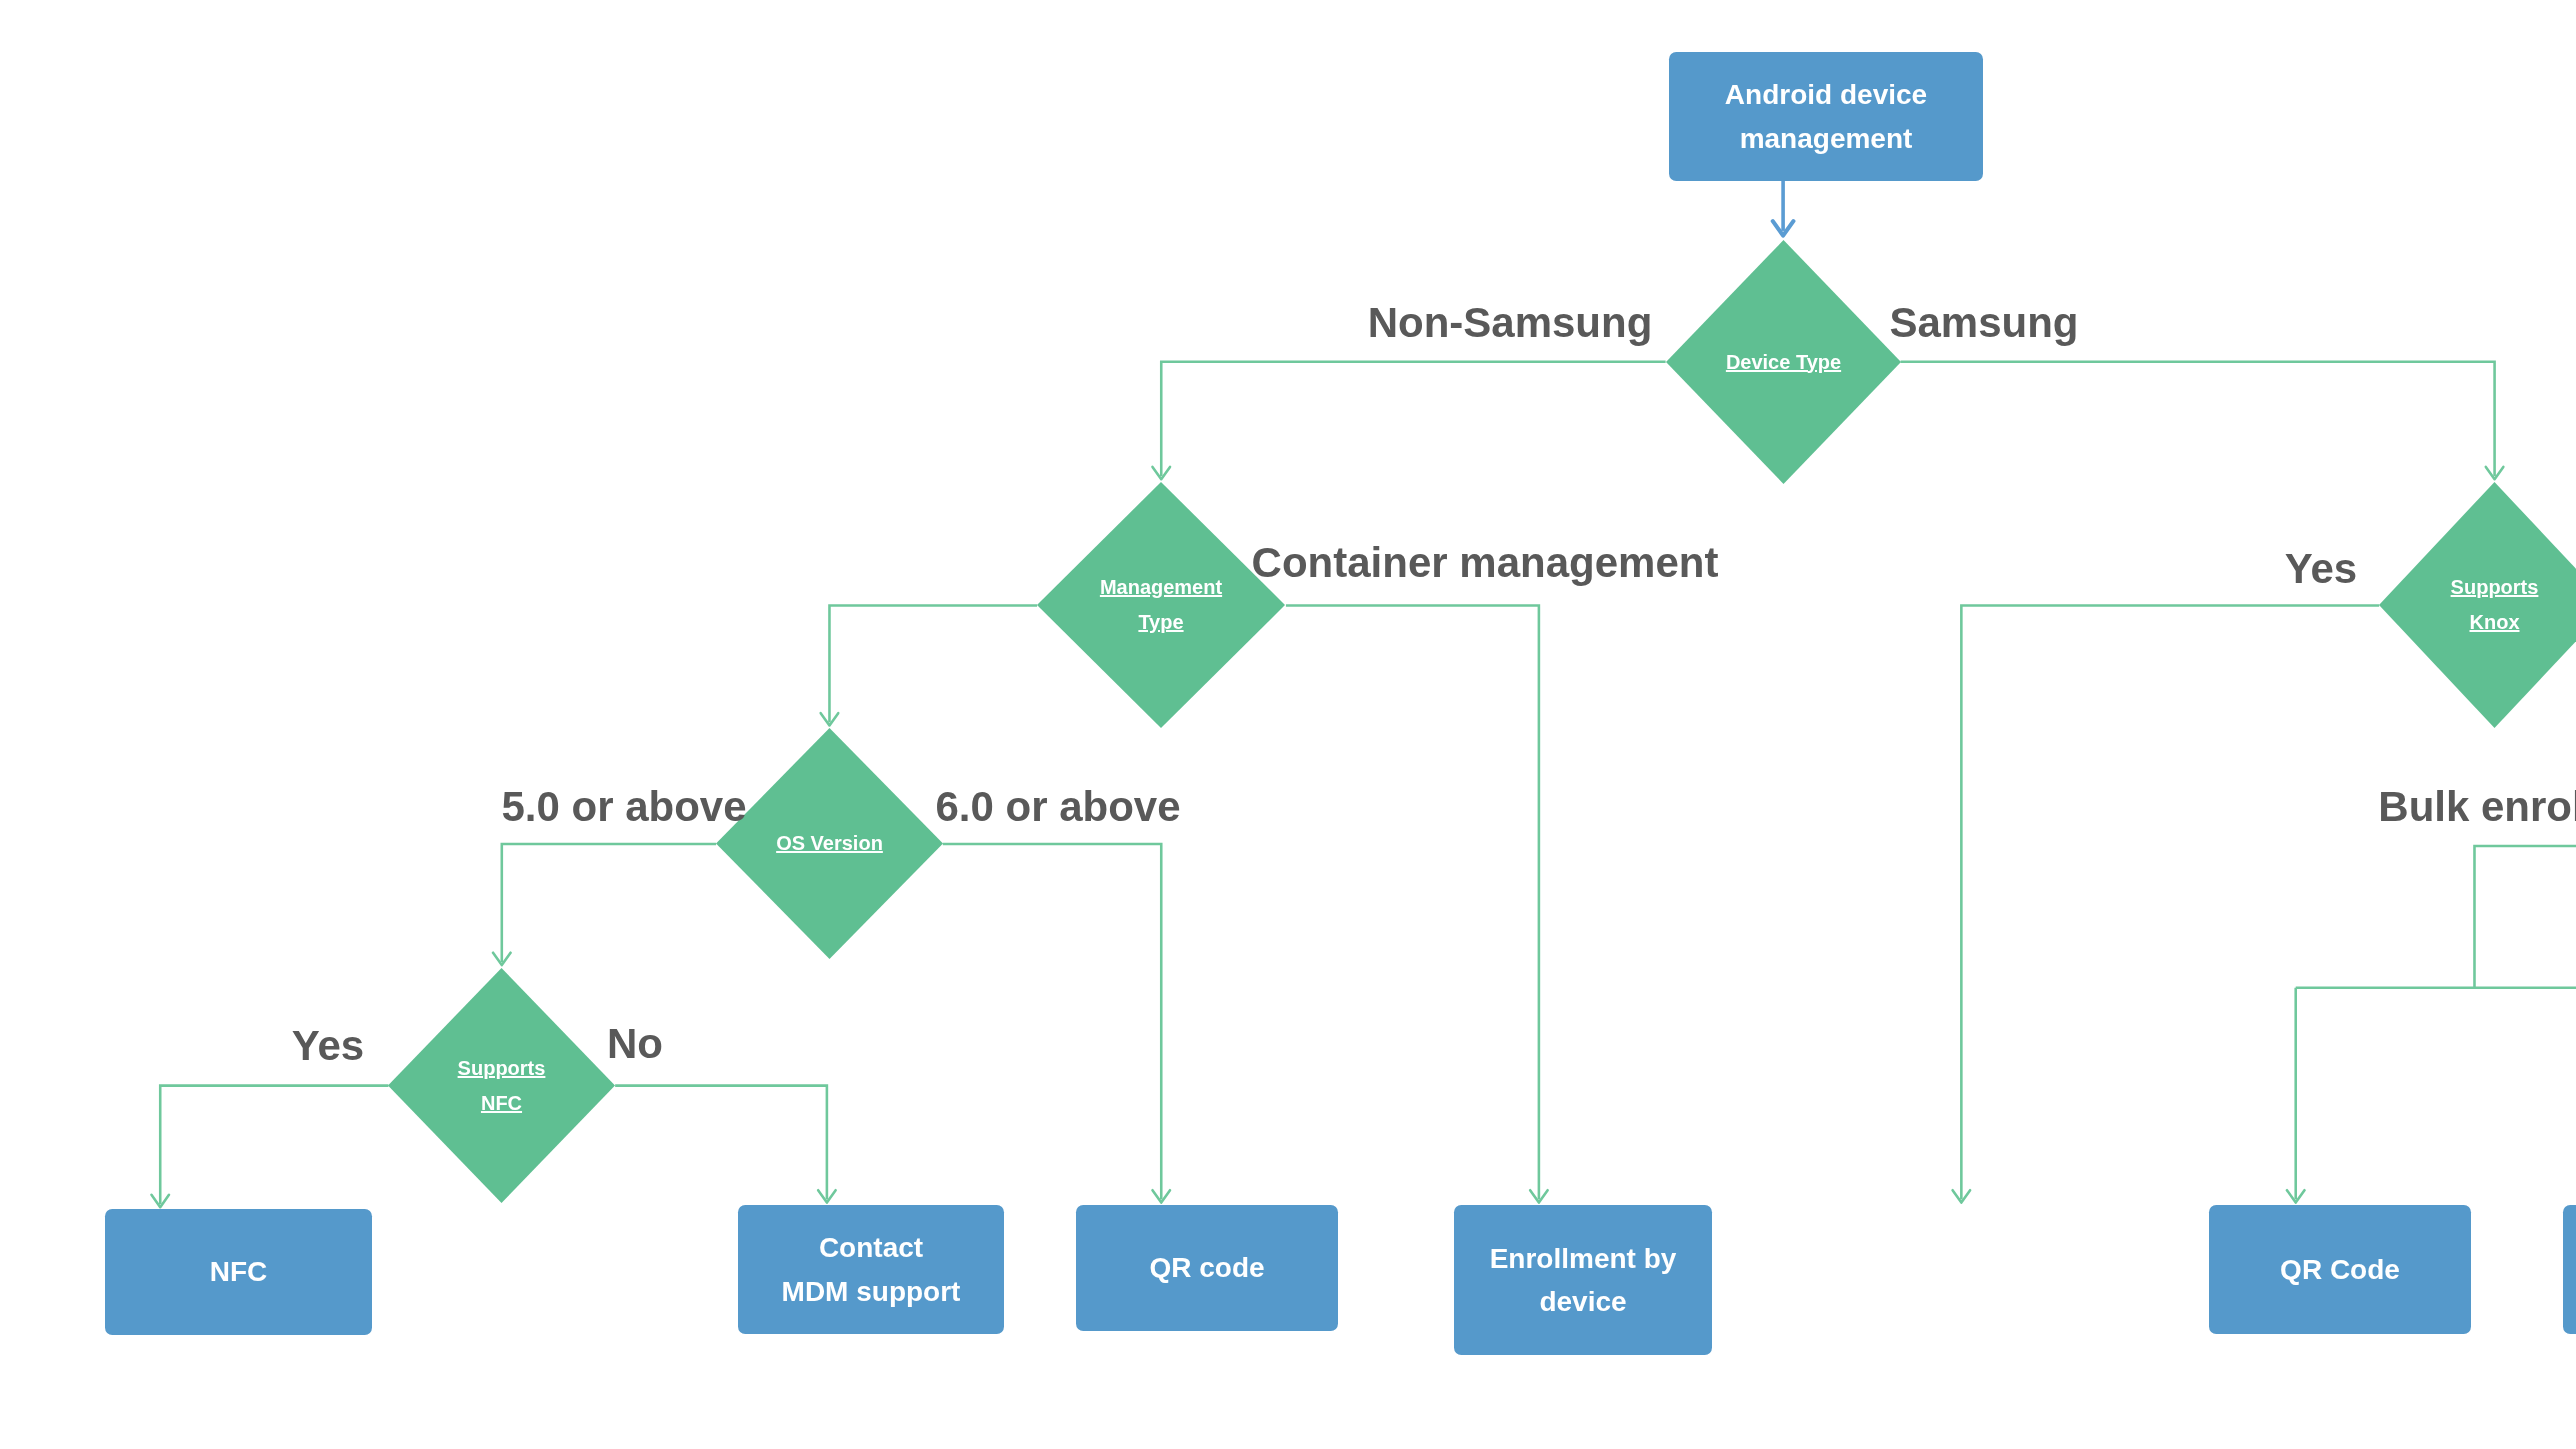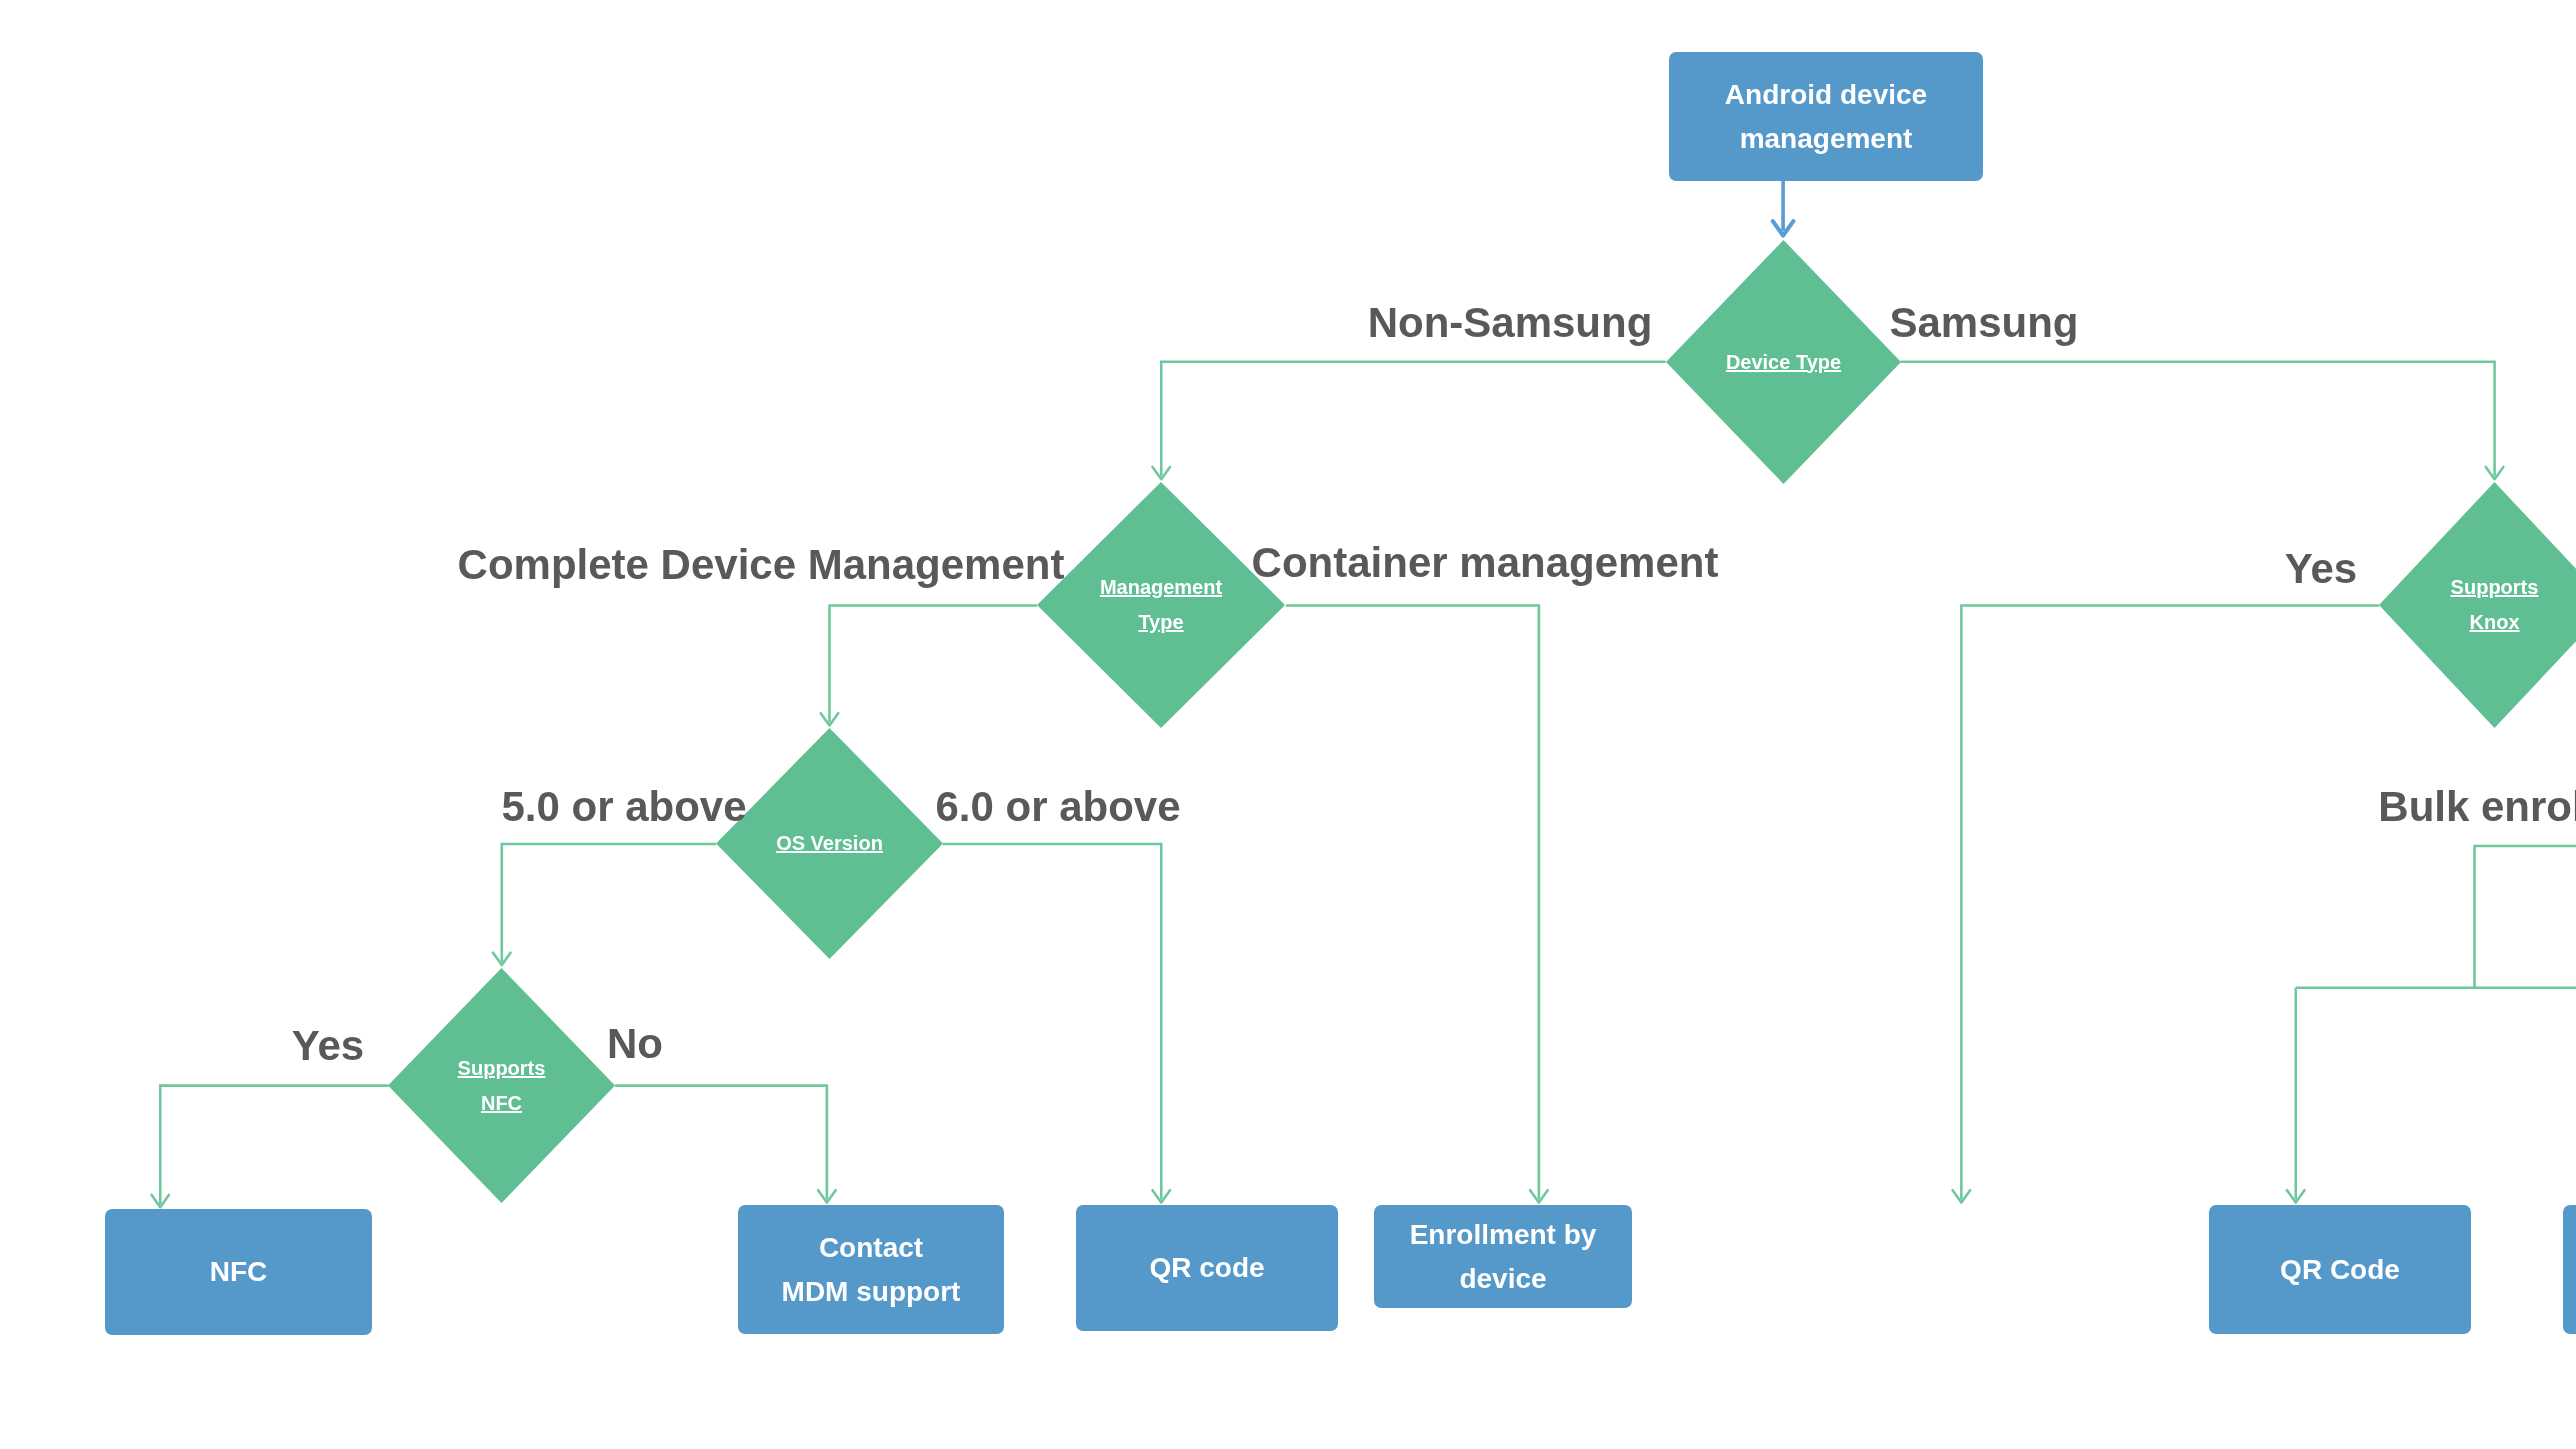--- a/index.html
+++ b/index.html
@@ -45,21 +45,21 @@
   
   #n-root{left:1625px;top:52px;width:314px;height:129px}
   #d-device{left:1666px;top:240px;width:235px;height:244px}
   #d-mgmt{left:1037px;top:482px;width:248px;height:246px}
   #d-knox{left:2379px;top:482px;width:231px;height:246px}
   #d-os{left:716px;top:728px;width:227px;height:231px}
   #d-nfc{left:388px;top:968px;width:227px;height:235px}
   #n-nfc-left{left:61px;top:1209px;width:267px;height:126px}
   #n-contact{left:694px;top:1205px;width:266px;height:129px}
   #n-qr-left{left:1032px;top:1205px;width:262px;height:126px}
-  #n-inv-left{left:1330px;top:1205px;width:258px;height:103px}
+  #n-inv-left{left:1410px;top:1205px;width:258px;height:150px}
   #n-knox-mobile{left:1831px;top:1205px;width:262px;height:129px}
   #n-qr-right{left:2165px;top:1205px;width:262px;height:129px}
   #n-nfc-right{left:2519px;top:1205px;width:267px;height:129px}
 
   
   #l-nonsamsung{left:1510px;top:323px}
   #l-samsung{left:1984px;top:323px}
   #l-complete{left:761px;top:565px}
   #l-container{left:1485px;top:563px}
   #l-knox-yes{left:2321px;top:569px}
@@ -160,21 +160,20 @@
   </div>
   <div class="box" id="n-qr-right">
     <span>QR Code</span>
   </div>
   <div class="box" id="n-nfc-right">
     
   </div>
 
   <div class="elabel" id="l-nonsamsung">Non-Samsung</div>
   <div class="elabel" id="l-samsung">Samsung</div>
-  <div class="elabel" id="l-complete">Complete Device Management</div>
   <div class="elabel" id="l-container">Container management</div>
   <div class="elabel" id="l-knox-yes">Yes</div>
 
   <div class="elabel" id="l-os50">5.0 or above</div>
   <div class="elabel" id="l-os60">6.0 or above</div>
   <div class="elabel" id="l-bulk">Bulk enrollment</div>
 
   <div class="elabel" id="l-nfc-yes">Yes</div>
   <div class="elabel" id="l-nfc-no">No</div>
 

